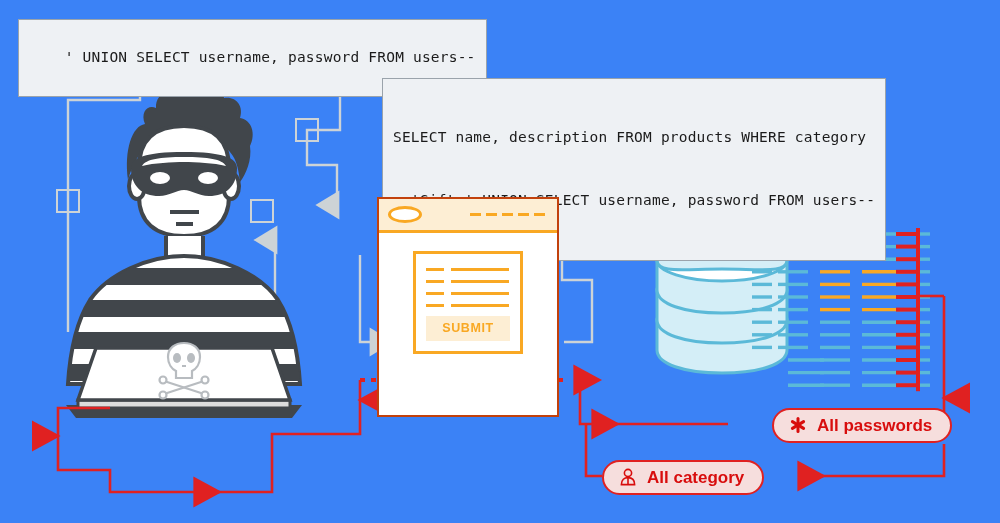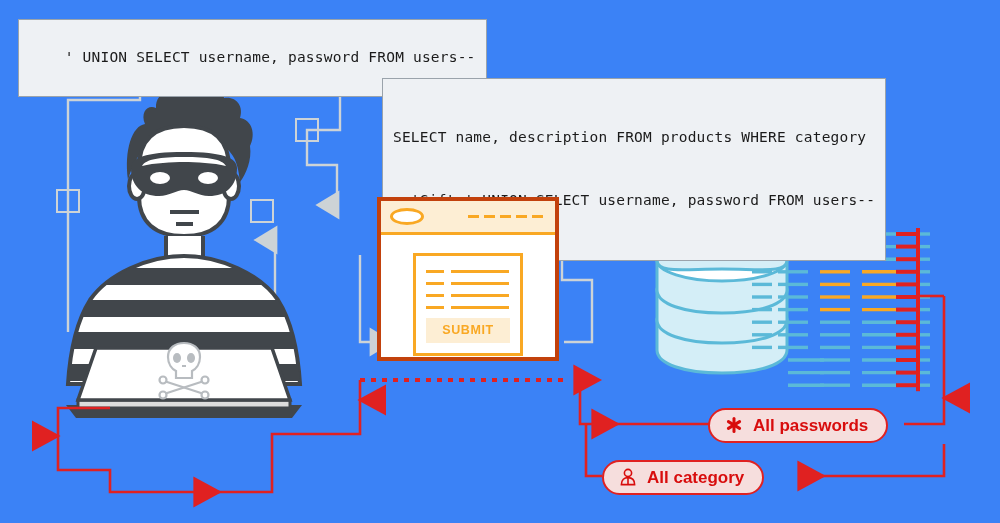--- a/index.html
+++ b/index.html
@@ -46,31 +46,31 @@
     background: #f6dedd;
     border: 2px solid #e02121;
     border-radius: 22px;
     color: #d80d0d;
     font-weight: bold;
     font-size: 17px;
     padding: 5px 18px 6px 14px;
     white-space: nowrap;
     font-family: "Liberation Sans", sans-serif;
   }
-  #badge-all-passwords { left: 708px; top: 408px; }
+  #badge-all-passwords { left: 772px; top: 408px; }
   #badge-all-usernames { left: 602px; top: 460px; }
   .badge-icon { display: flex; align-items: center; justify-content: center; width: 20px; height: 20px; }
   .badge-label { line-height: 1; }
 
   
   #browser-window {
     position: absolute;
     left: 377px; top: 197px;
-    width: 182px; height: 164px;
-    border: 4px solid #c2410c;
+    width: 182px; height: 220px;
+    border: 2px solid #c2410c;
     background: #ffffff;
   }
   #browser-titlebar {
     height: 34px;
     background: #fdeed4;
     border-bottom: 3px solid #f9a823;
     display: flex;
     align-items: center;
     justify-content: space-between;
     padding: 0 12px 0 9px;

